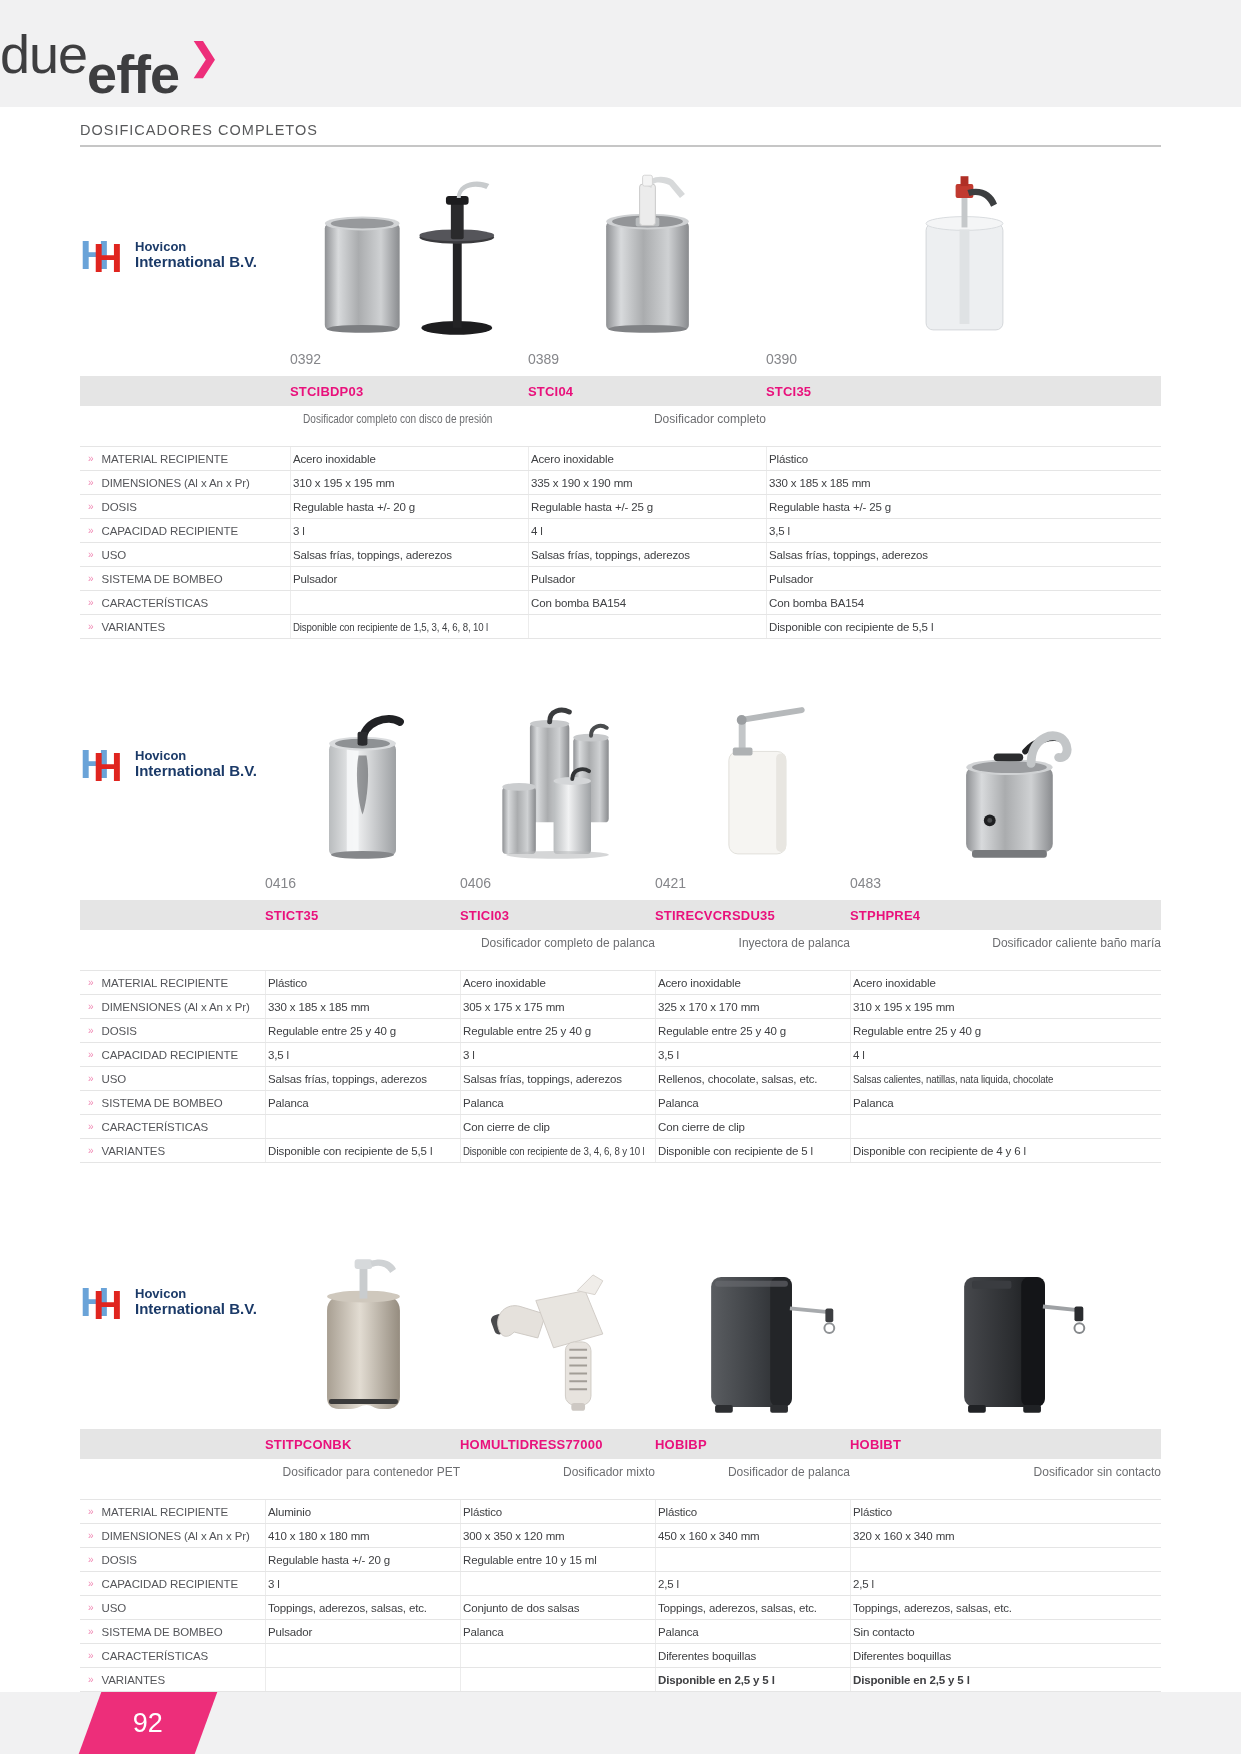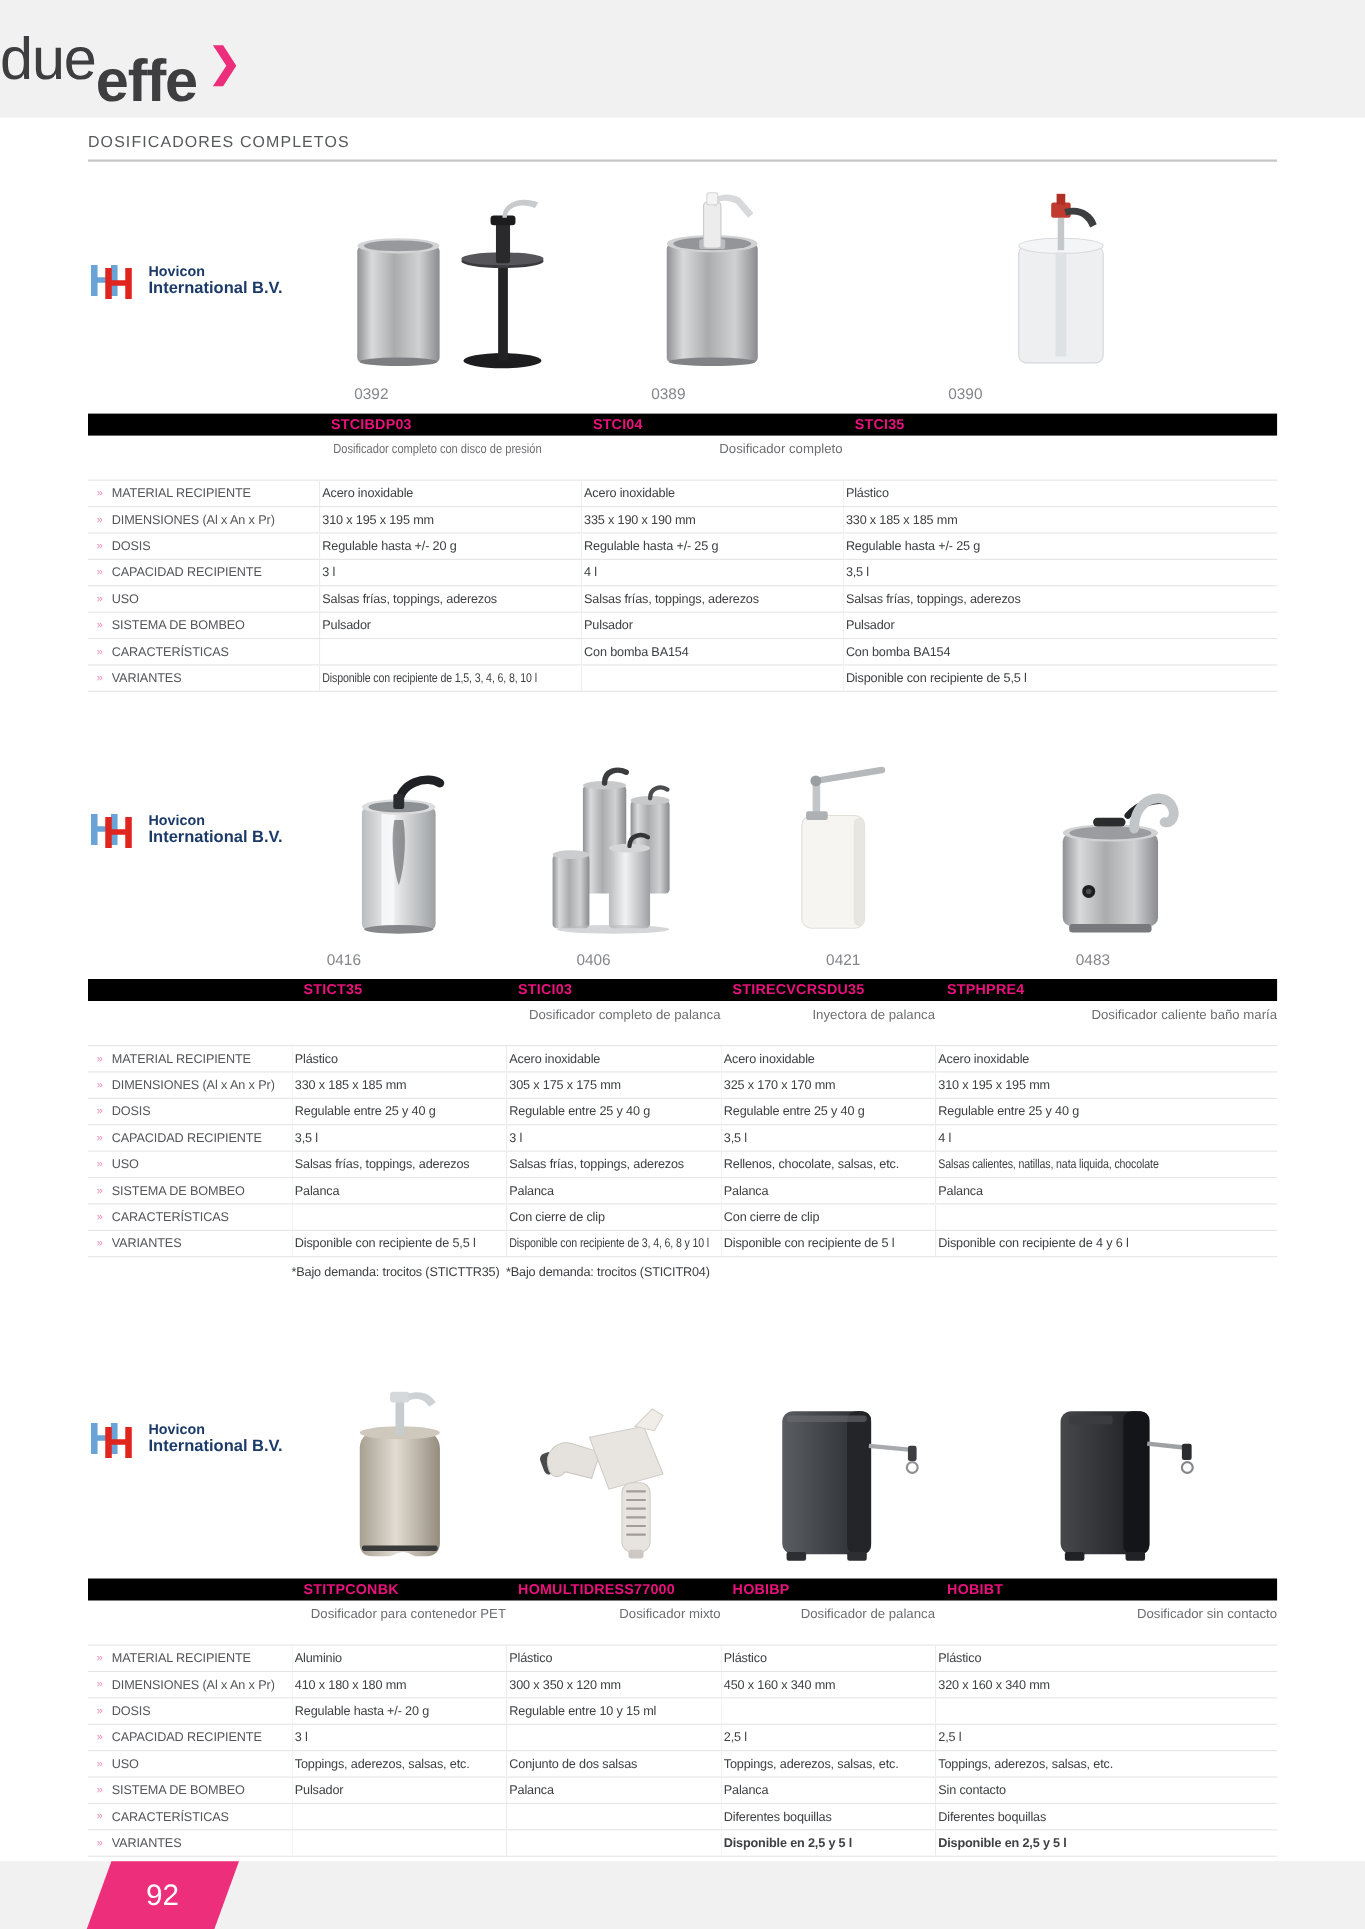--- a/index.html
+++ b/index.html
@@ -29,23 +29,23 @@
   .logocell{display:flex;align-items:center;}
   .hovicon{display:flex;gap:9px;align-items:flex-start;}
   .hmark{position:relative;width:46px;height:46px;}
   .hb,.hr{position:absolute;font-weight:700;font-size:41px;line-height:1;}
   .hb{color:var(--hblue);left:0;top:0;}
   .hr{color:var(--hred);left:13px;top:3px;}
   .htxt{color:var(--hnavy);font-weight:700;line-height:1.1;padding-top:5px;}
   .htxt .l1{font-size:13px;}
   .htxt .l2{font-size:15px;}
 
-  .numrow{height:26px;align-items:end;padding-bottom:15px;gap:32px;}
+  .numrow{height:26px;align-items:end;padding-bottom:15px;}
   .num span{color:#85868a;font-size:14px;}
-  .band{background:#000000;height:20px;align-items:center;padding-left:11px;}
+  .band{background:#e5e5e5;height:30px;align-items:center;}
   .sku span{color:var(--skupink);font-weight:700;font-size:13px;letter-spacing:.2px;}
   .descrow{height:24px;align-items:center;text-align:right;}
   .desc span{color:#6d6e71;font-size:12px;white-space:nowrap;display:inline-block;}
   .spacer{height:16px;}
 
   .table{border-bottom:1px solid var(--line);}
   .trow{border-top:1px solid var(--line);height:24px;align-items:center;}
   .lblcell{display:flex;align-items:center;gap:8px;padding-left:8px;}
   .mark{color:#f089b4;font-size:10px;line-height:1;}
   .lbltext{font-size:11.5px;color:var(--lbl);letter-spacing:-.1px;white-space:nowrap;}
@@ -513,27 +513,20 @@
               <div class="vcell">
                 <span class="squeeze">Disponible con recipiente de 3, 4, 6, 8 y 10 l</span>
               </div>
               <div class="vcell">
                 <span>Disponible con recipiente de 5 l</span>
               </div>
               <div class="vcell">
                 <span>Disponible con recipiente de 4 y 6 l</span>
               </div>
             </div>
-          </div>
-          <div class="row footrow" style="grid-template-columns: 185px 195px 195px 195px 1fr;">
-            <div class="cell"></div>
-            <div class="cell"><span>*Bajo demanda: trocitos (STICTTR35)</span></div>
-            <div class="cell"><span>*Bajo demanda: trocitos (STICITR04)</span></div>
-            <div class="cell"><span></span></div>
-            <div class="cell"><span></span></div>
           </div>
         </div>
         <div class="section" style="margin-top: 18px;">
           <div class="row img-row" style="grid-template-columns: 185px 195px 195px 195px 1fr; height: 248px;">
             <div class="logocell">
               <div class="hovicon">
                 <div class="hmark">
                   <span class="hb">H</span>
                   <span class="hr">H</span>
                 </div>

